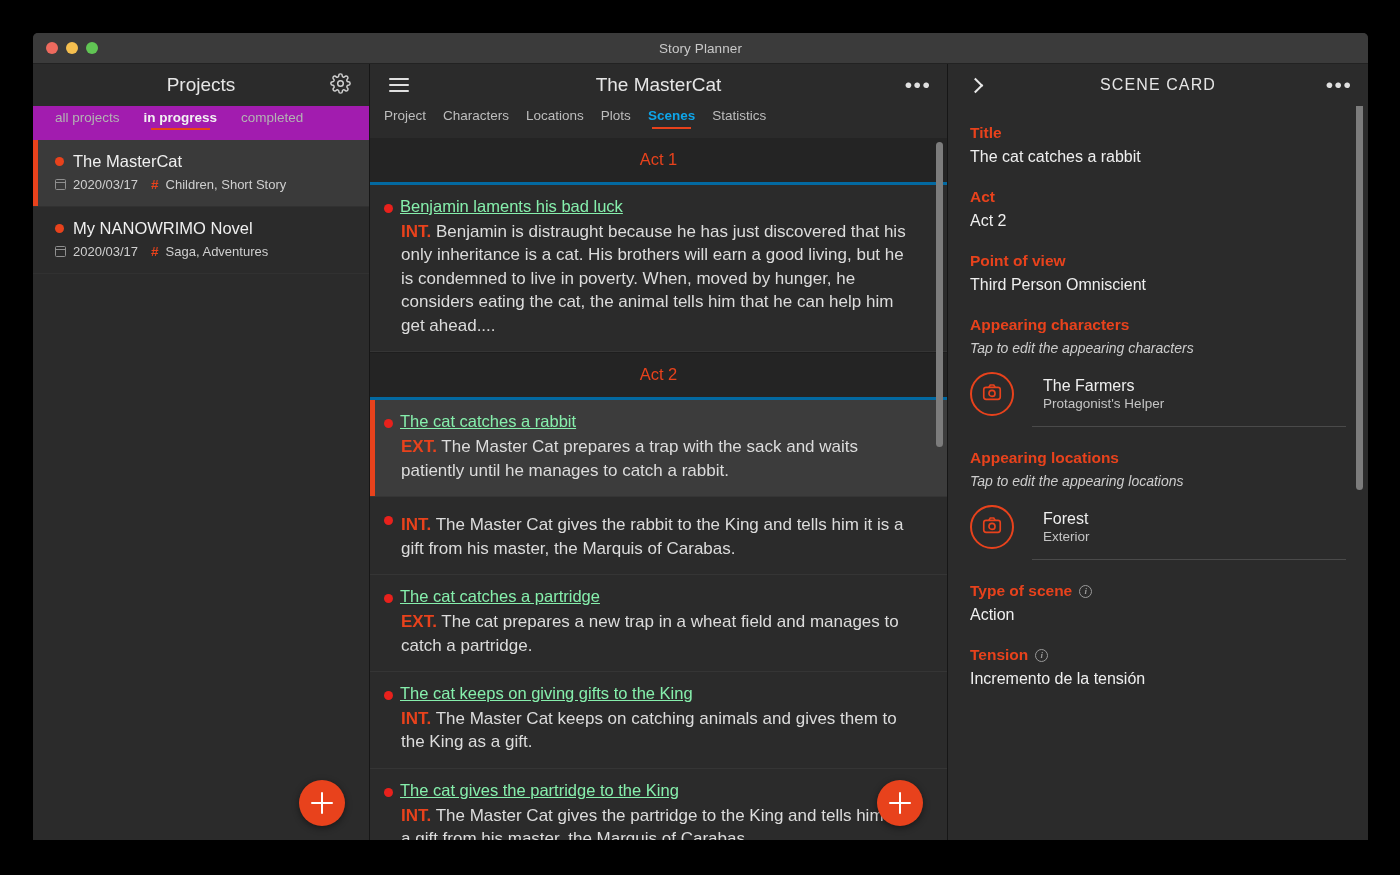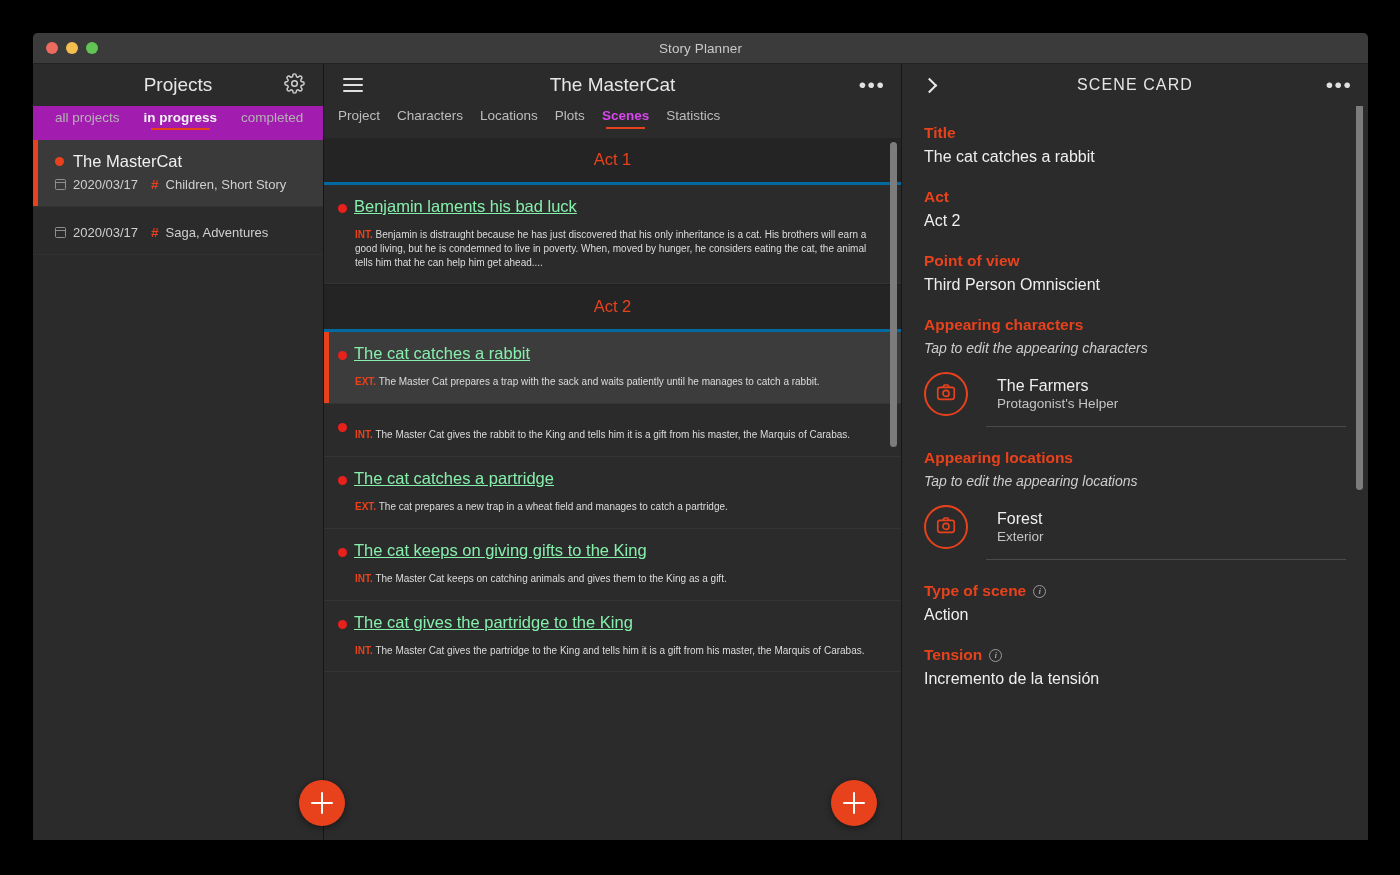--- a/index.html
+++ b/index.html
@@ -38,21 +38,21 @@
   .light.green { background: #61c554; }
   .titlebar-title {
     position: absolute; left: 0; right: 0; text-align: center;
     font-size: 13.5px; color: #c9c9c9; letter-spacing: .1px;
     pointer-events: none;
   }
 
   
   .body-row { flex: 1 1 auto; display: flex; min-height: 0; }
 
-  .col-sidebar { width: 291px; background: #2b2b2b; position: relative;
+  .col-sidebar { width: 337px; background: #2b2b2b; position: relative;
                  border-right: 1px solid #161616; display: flex; flex-direction: column; }
   .col-center  { width: 578px; background: #2b2b2b; position: relative;
                  border-right: 1px solid #161616; display: flex; flex-direction: column; }
   .col-right   { flex: 1 1 auto; background: #2b2b2b; position: relative;
                  display: flex; flex-direction: column; }
 
   
   .panel-head {
     height: 42px; flex: 0 0 auto;
     display: flex; align-items: center; position: relative;
@@ -119,21 +119,21 @@
   .pi-date { font-size: 13px; color: #cfcfcf; }
   .hash { color: #e8421c; font-size: 13.5px; font-weight: bold; margin-left: 6px;}
   .pi-tags { font-size: 13px; color: #cfcfcf; }
 
   
   .section-tabs {
     display: flex; align-items: flex-start; gap: 17px;
     padding: 2px 0 9px 14px; flex: 0 0 auto; background: #2b2b2b;
   }
   .sec-tab { font-size: 13.5px; color: #bdbdbd; cursor: pointer; position: relative; padding-bottom: 6px; }
-  .sec-tab.active { color: #d946ef; font-weight: bold; text-align: center; }
+  .sec-tab.active { color: #0ea5e9; font-weight: bold; text-align: center; }
   .sec-tab.active::after {
     content: ""; position: absolute; left: 8%; right: 8%; bottom: 0;
     height: 2px; background: #e8421c;
   }
 
   
   .scene-scroll { flex: 1 1 auto; overflow: hidden; position: relative; background:#2b2b2b; }
   .act-header {
     text-align: center; color: #e8421c; font-size: 16.5px;
     padding: 12px 0 13px; background: #242424;
@@ -147,21 +147,21 @@
   .scene-item.selected { background: #3c3c3c; }
   .scene-item.selected::before {
     content: ""; position: absolute; left: 0; top: 0; bottom: 0;
     width: 5px; background: #e8421c;
   }
   .scene-item .sdot {
     position: absolute; left: 14px; top: 19px;
     width: 9px; height: 9px; border-radius: 50%; background: #e8211c;
   }
   .scene-title { font-size: 16.5px; color: #86efac; text-decoration: underline; }
-  .scene-desc { font-size: 10px; color: #dcdcdc; line-height: 1.38; margin-top: 12px; padding-left: 1px; }
+  .scene-desc { font-size: 17px; color: #dcdcdc; line-height: 1.38; margin-top: 4px; padding-left: 1px; }
   .intext { color: #e8421c; font-weight: bold; }
 
   
   .card-scroll { flex: 1 1 auto; overflow: hidden; position: relative; padding: 18px 22px 0 22px; }
   .field { margin-bottom: 22px; }
   .field-label {
     color: #e8421c; font-size: 15.5px; font-weight: bold;
     display: flex; align-items: center; gap: 7px; margin-bottom: 6px;
   }
   .field-value { color: #efefef; font-size: 16px; }
@@ -244,20 +244,24 @@
           </div>
           <div class="pi-meta">
             <span class="cal-icon"></span>
             <span class="pi-date">2020/03/17</span>
             <span class="hash">#</span>
             <span class="pi-tags">Children, Short Story</span>
           </div>
         </div>
 
         <div class="project-item">
+          <div class="pi-title-row">
+            <span class="dot"></span>
+            <span class="pi-title">My NANOWRIMO Novel</span>
+          </div>
           <div class="pi-meta">
             <span class="cal-icon"></span>
             <span class="pi-date">2020/03/17</span>
             <span class="hash">#</span>
             <span class="pi-tags">Saga, Adventures</span>
           </div>
         </div>
 
       </div>
 

